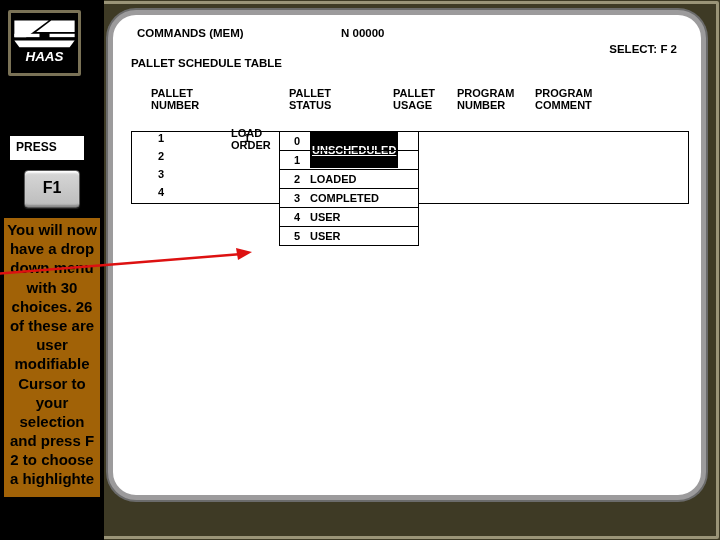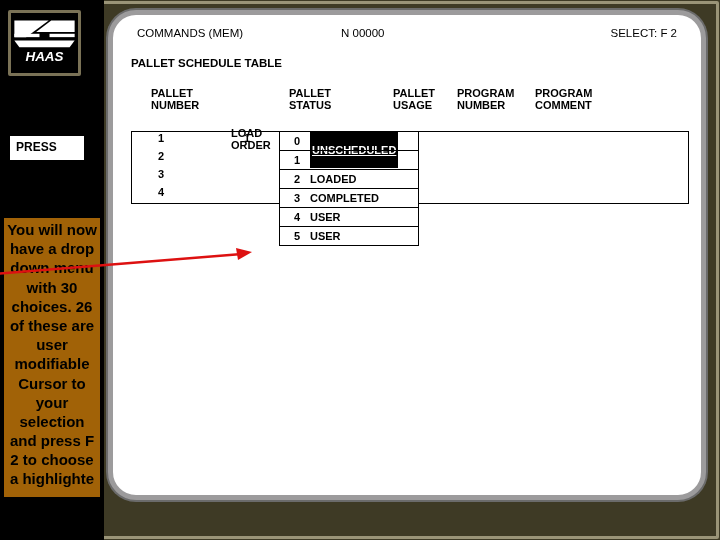--- a/index.html
+++ b/index.html
@@ -108,21 +108,21 @@
   .panel-content {
     position: absolute;
     left: 18px;
     top: 12px;
     right: 18px;
     bottom: 18px;
   }
   .hdr-row {
     height: 20px;
     font-size: 11.5px;
-    font-weight: normal;
+    font-weight: bold;
     position: relative;
   }
   .hdr-row span { position: absolute; }
   .subhdr {
     margin-top: 10px;
     font-size: 11.5px;
     font-weight: bold;
   }
 
   .table-wrap {
@@ -210,30 +210,31 @@
         <polygon points="48,4 76,4 76,18 30,18" fill="#fff"></polygon>
         <rect x="4" y="20" width="30" height="4" fill="#fff"></rect>
         <rect x="46" y="20" width="30" height="4" fill="#fff"></rect>
         <polygon points="4,28 76,28 70,36 10,36" fill="#fff"></polygon>
         <text x="40" y="52" text-anchor="middle" fill="#fff" font-family="Arial" font-size="16" font-weight="bold" font-style="italic">HAAS</text>
       </svg>
     </div>
 
     <div class="press-label">PRESS</div>
 
+    <div class="f1-key">F1</div>
 
     <div class="desc-text">You will now have a drop down menu with 30 choices. 26 of these are user modifiable Cursor to your selection and press F 2 to choose a highlighte</div>
   </div>
 
   <div class="panel">
     <div class="panel-content">
       <div class="hdr-row">
         <span style="left:6px;">COMMANDS (MEM)</span>
         <span style="left:210px;text-align:right;">N 00000</span>
-        <span style="right:6px;">SELECT: F 2</span>
+        <span style="right:6px;margin-top:16px;">SELECT: F 2</span>
       </div>
       <div class="subhdr">PALLET SCHEDULE TABLE</div>
 
       <div class="table-wrap">
         <div class="col-headers">
           <div class="ch1"><span>PALLET</span><br><span>NUMBER</span></div>
           <div class="ch2"><span>LOAD</span><br><span>ORDER</span></div>
           <div class="ch3"><span>PALLET</span><br><span>STATUS</span></div>
           <div class="ch4"><span>PALLET</span><br><span>USAGE</span></div>
           <div class="ch5"><span>PROGRAM</span><br><span>NUMBER</span></div>

